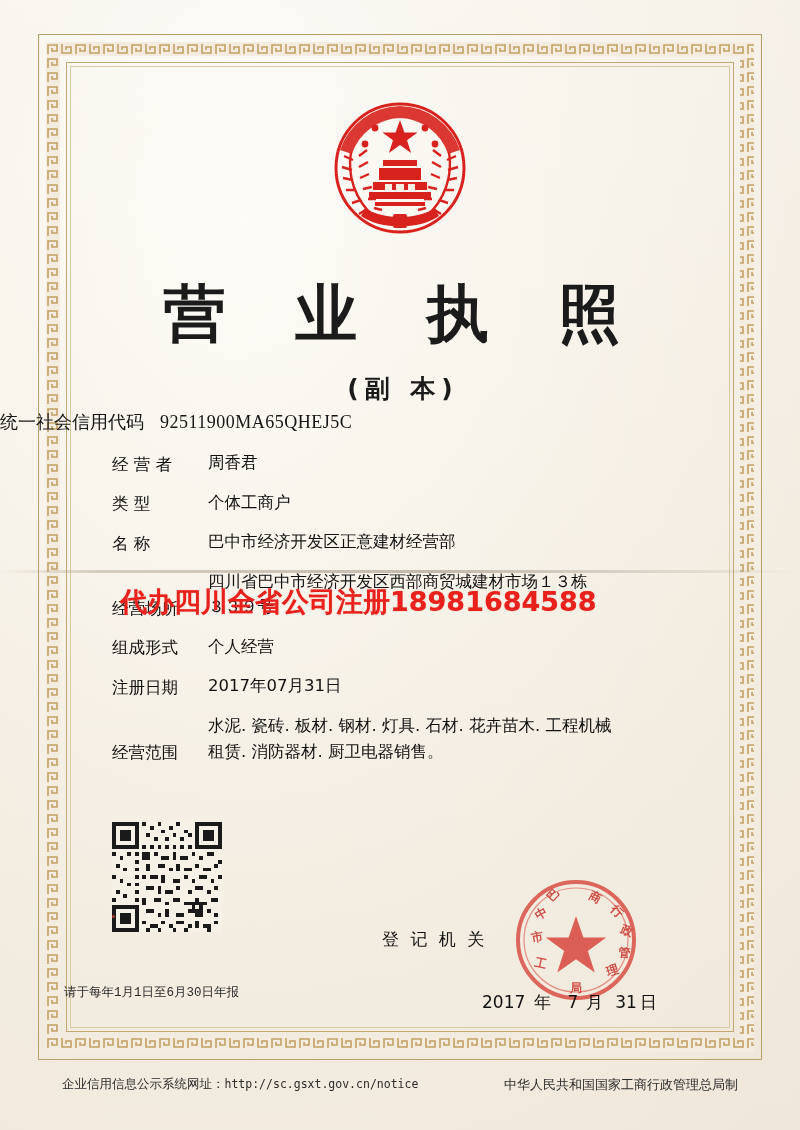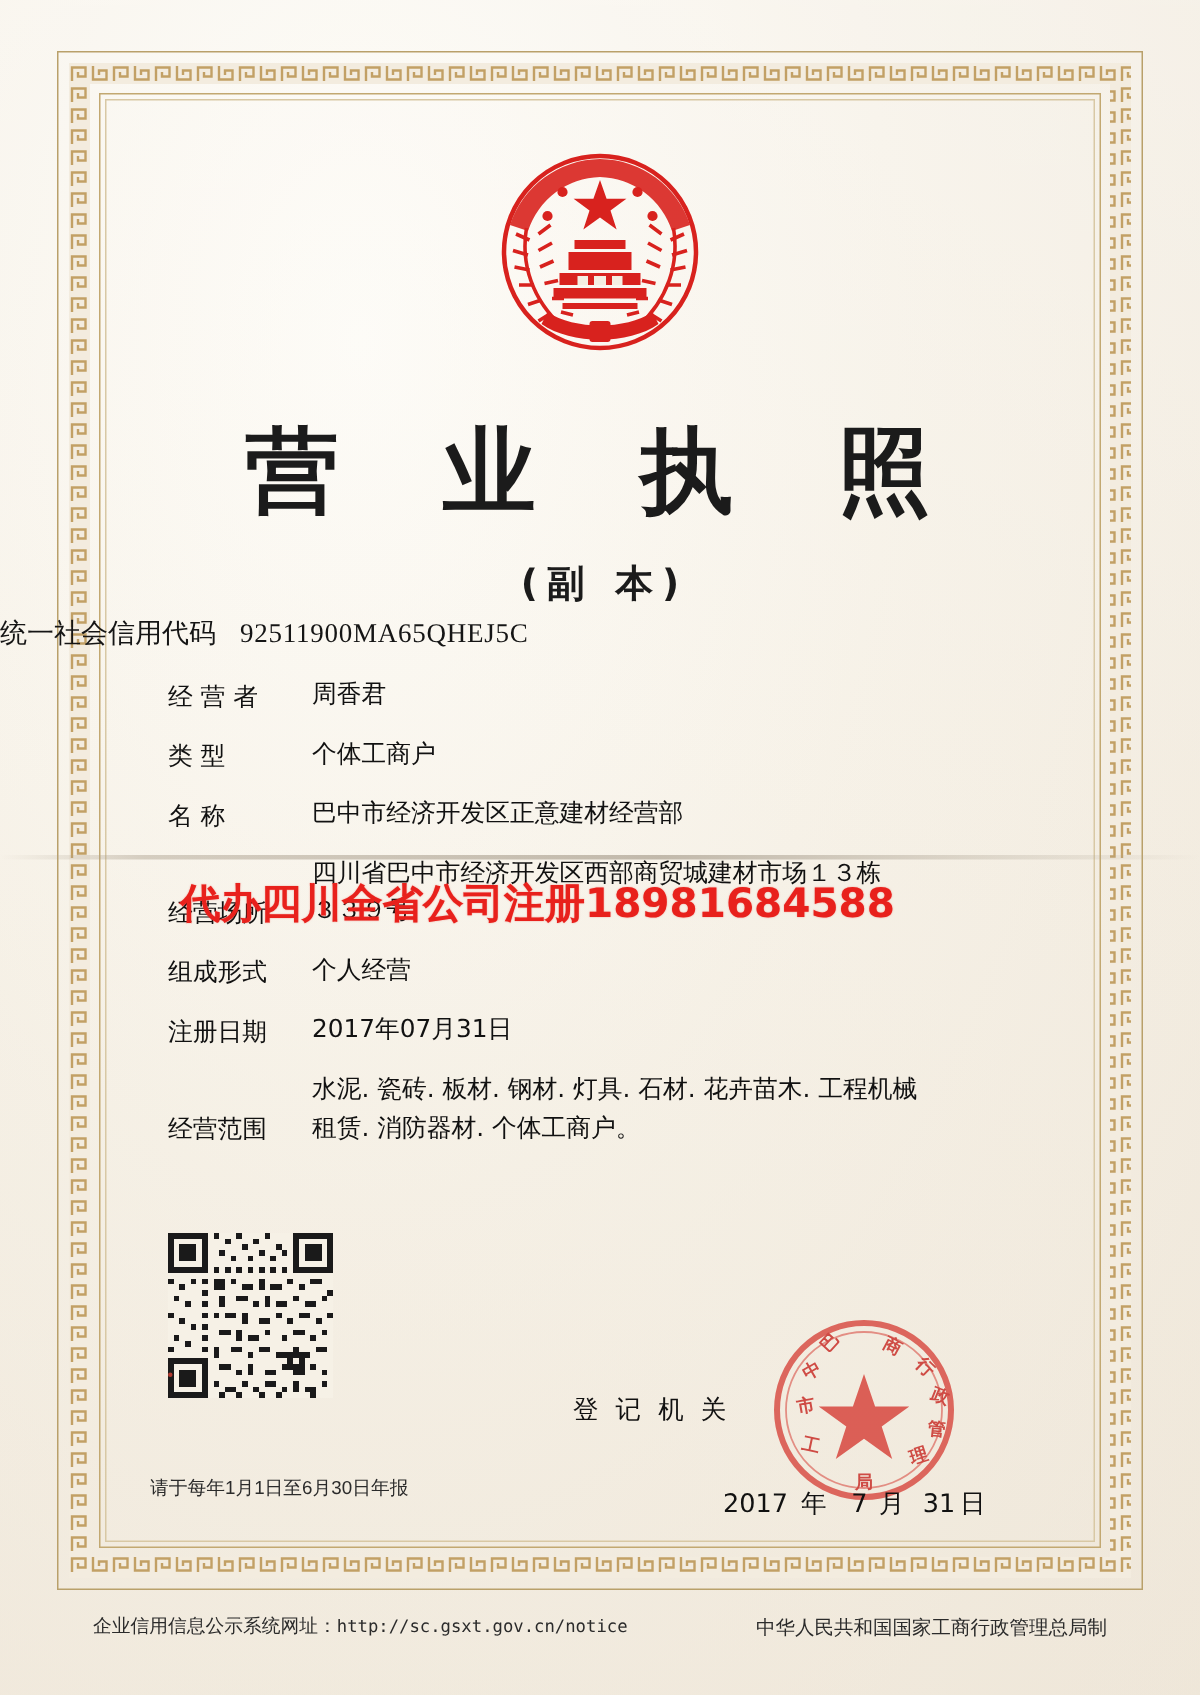--- a/index.html
+++ b/index.html
@@ -153,22 +153,21 @@
   .d-year{ width:52px; }
   .d-cn1{ width:26px; }
   .d-month{ width:26px; text-align:center;}
   .d-cn2{ width:26px; }
   .d-day{ width:28px; text-align:center;}
   .d-cn3{ width:20px; }
 
   .annual{
     position:absolute;left:64px;top:984px;
     font-size:12.5px;color:#2b2b2b;
-    font-family:Liberation Sans, sans-serif;
-    margin-left:36px;
+    font-family:Liberation Mono, monospace;
   }
 
   
   .footer-left{
     position:absolute;left:62px;top:1076px;
     font-size:12.5px;color:#2b2b2b;
     font-family:"DejaVu Sans","Liberation Sans",sans-serif;
   }
   .footer-left .url{ font-family:"DejaVu Sans Mono","Liberation Mono",monospace; font-size:11.5px;}
   .footer-right{
@@ -285,21 +284,21 @@
 
     <div class="row">
       <div class="label">注册日期</div>
       <div class="value">2017年07月31日</div>
     </div>
 
     <div class="row">
       <div class="label">经营范围</div>
       <div class="value">
         <span>水泥. 瓷砖. 板材. 钢材. 灯具. 石材. 花卉苗木. 工程机械</span>
-        <span class="line2">租赁. 消防器材. 个体工商户。</span>
+        <span class="line2">租赁. 消防器材. 厨卫电器销售。</span>
       </div>
     </div>
 
   </div>
 
   <div class="watermark">代办四川全省公司注册18981684588</div>
 
   <svg class="qr" viewBox="0 0 29 29" shape-rendering="crispEdges">
     <rect width="29" height="29" fill="#f6f1e6"></rect>
     <g fill="#1a1a1a">

